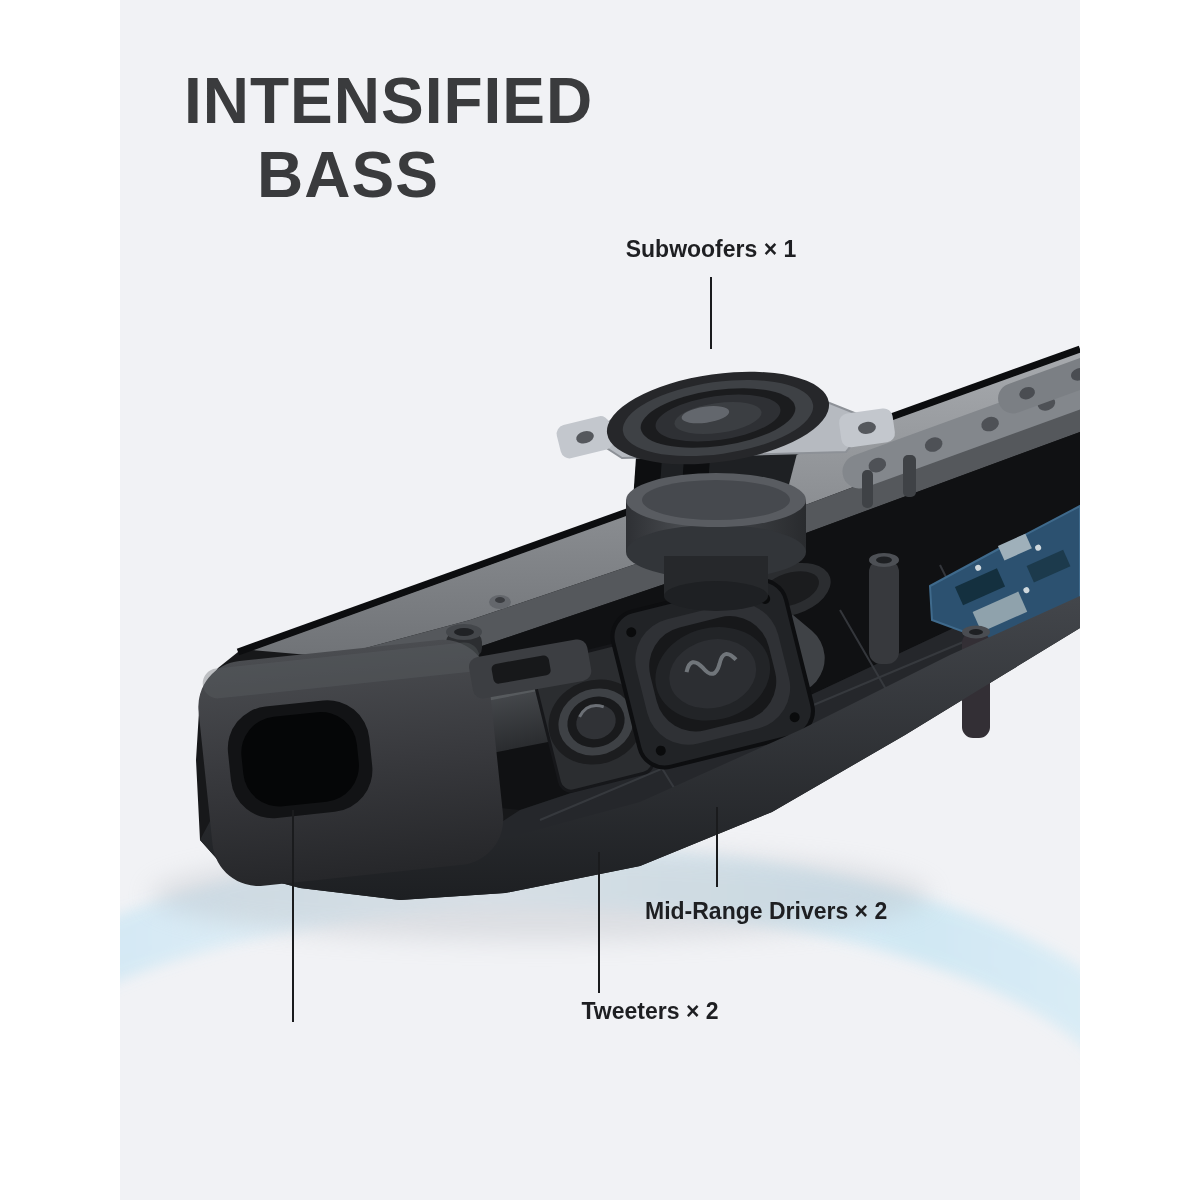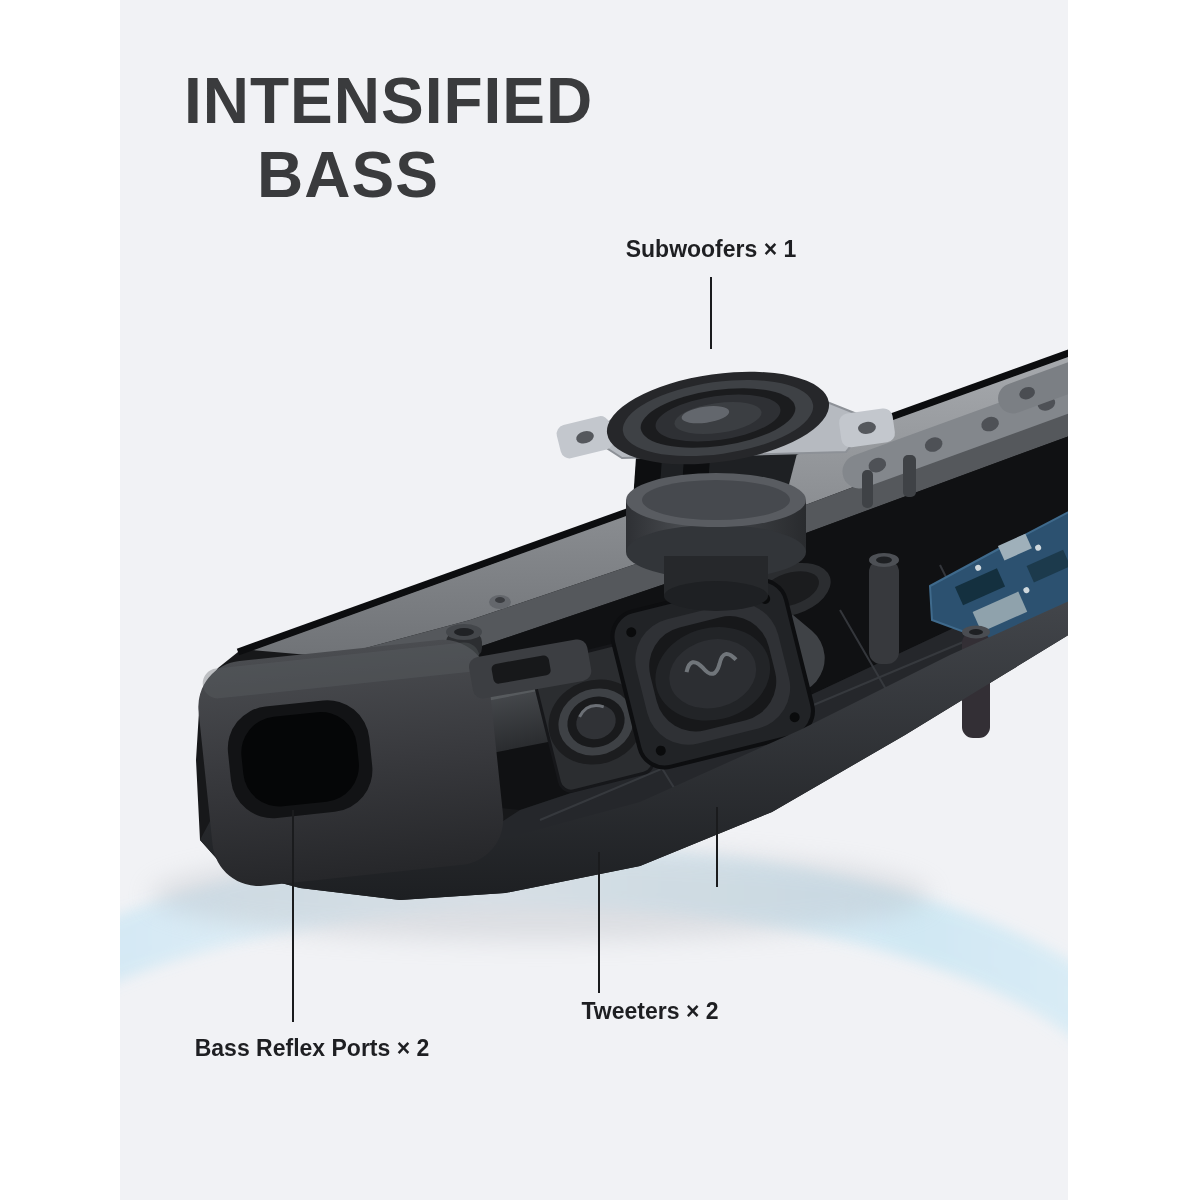--- a/index.html
+++ b/index.html
@@ -1,18 +1,18 @@
 <!DOCTYPE html>
 <html><head>
 <meta charset="utf-8">
 <style>
   html,body{margin:0;padding:0;background:#ffffff;}
   #stage{
     position:relative;
-    width:1068px;height:1200px;
+    width:1200px;height:1200px;
     background:#ffffff;
     overflow:hidden;
     font-family:"Liberation Sans","DejaVu Sans",sans-serif;
   }
   #content-bg{
     position:absolute;left:120px;top:0;width:960px;height:1200px;
     background:#f1f2f5;
   }
   #scene{position:absolute;left:0;top:0;width:1200px;height:1200px;}
   .title-line{
@@ -279,16 +279,16 @@
 
   <div class="title-line" id="title-line1">INTENSIFIED</div>
   <div class="title-line" id="title-line2">BASS</div>
 
   <div class="pointer-line" id="line-subwoofers"></div>
   <div class="pointer-line" id="line-midrange"></div>
   <div class="pointer-line" id="line-tweeters"></div>
   <div class="pointer-line" id="line-bassports"></div>
 
   <div class="callout-label" id="callout-subwoofers">Subwoofers × 1</div>
+  <div class="callout-label" id="callout-midrange">Mid-Range Drivers × 2</div>
   <div class="callout-label" id="callout-tweeters">Tweeters × 2</div>
-  <div class="callout-label" id="callout-bassports">Bass Reflex Ports × 2</div>
 
 </div>
 
 </body></html>

